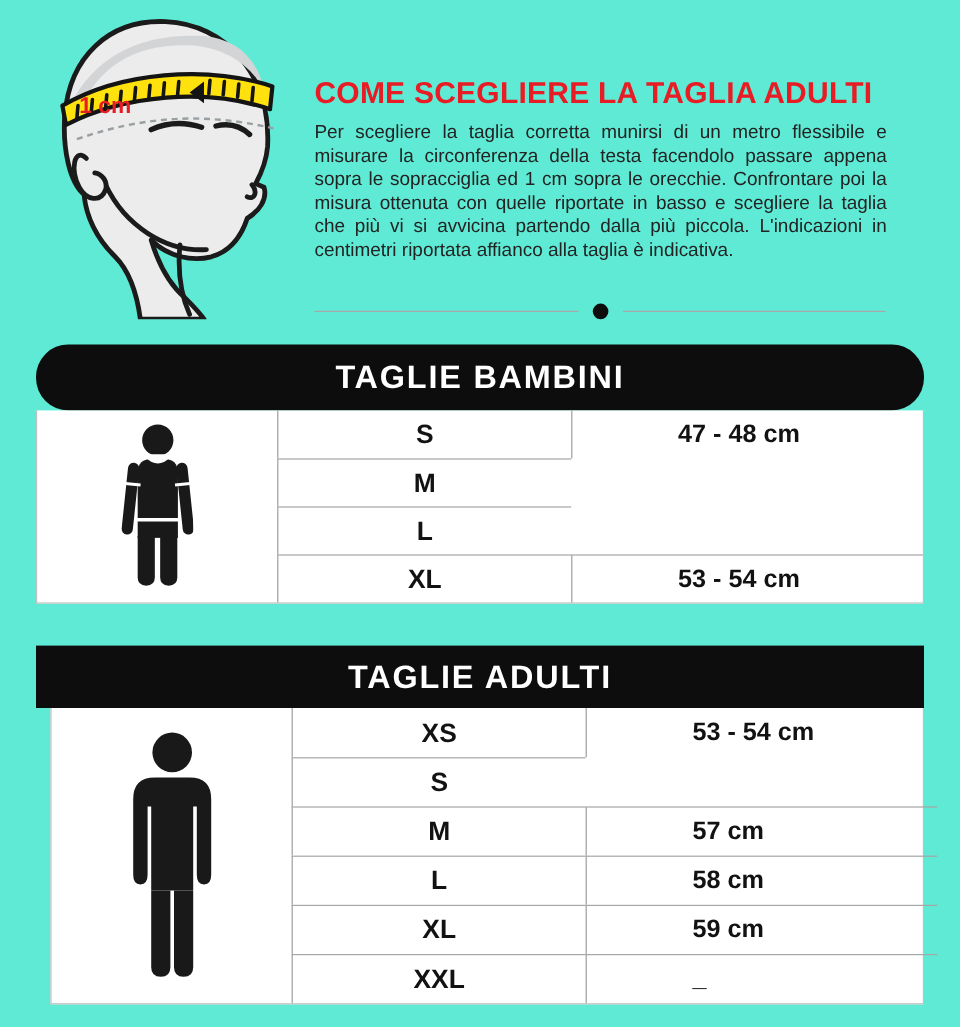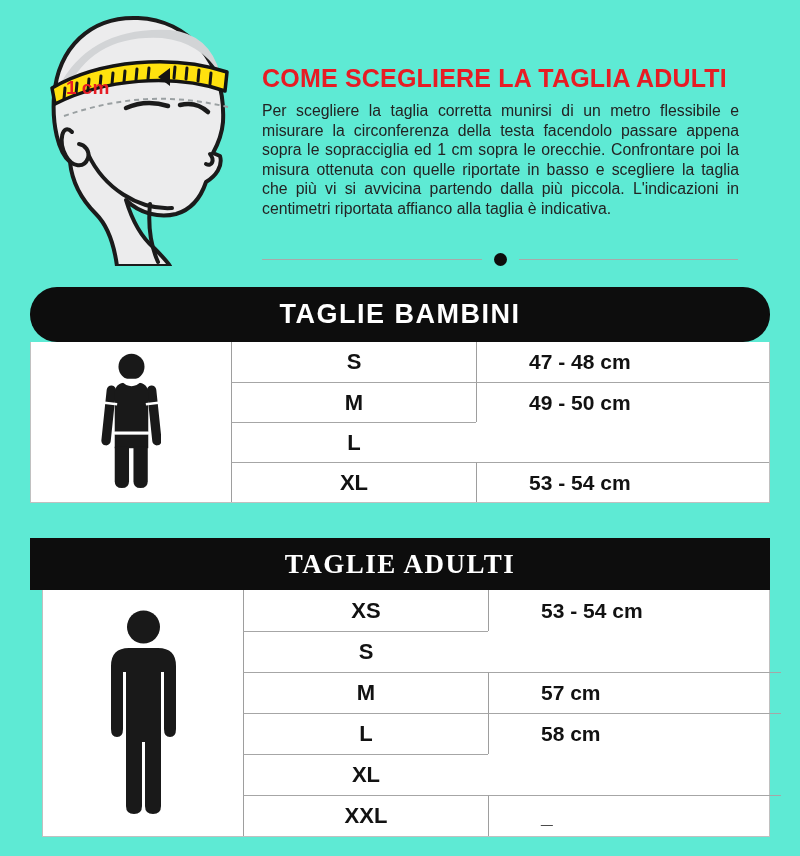--- a/index.html
+++ b/index.html
@@ -24,31 +24,31 @@
   .divider{position:absolute;left:262px;top:251px;width:476px;height:16px;display:flex;align-items:center;}
   .d-line{flex:1;height:1px;background:#a9a9a9;}
   .d-dot{width:13px;height:13px;border-radius:50%;background:#0d0d0d;margin:0 12px;}
   
   .size-table{position:absolute;left:30px;width:740px;}
   .bar{
     background:var(--bar-bg);color:#fff;display:flex;align-items:center;justify-content:center;
     font-weight:bold;font-size:27px;letter-spacing:1.5px;
   }
   .bambini .bar{height:55px;border-radius:27px;}
-  .adulti .bar{height:52px;font-family:Liberation Serif, serif;}
+  .adulti .bar{height:52px;}
   .grid{
     display:grid;grid-template-columns:200px 245px 293px;
     border:1px solid #c0c0c0;border-top:none;background:#fff;
   }
   .bambini .grid{grid-auto-rows:40px;}
   .adulti  .grid{grid-auto-rows:41px;margin-left:12px;}
   .icon-cell{grid-column:1;display:flex;align-items:center;justify-content:center;}
   .cell{display:flex;align-items:center;font-weight:bold;color:#121212;}
   .cell.size{grid-column:2;justify-content:center;font-size:22px;border-left:1px solid #9e9e9e;}
-  .cell.range{grid-column:3;padding-left:52px;font-size:21px;border-left:1px solid #9e9e9e;}
+  .cell.range{grid-column:3;padding-left:88px;font-size:21px;border-left:1px solid #9e9e9e;}
   .cell.bt{border-top:1px solid #a6a6a6;}
   .pict{fill:#191919;}
 </style>
 </head>
 <body>
 
 <div class="page">
 
   <svg class="head-illustration" viewBox="0 0 235 262" aria-hidden="true">
 
@@ -128,21 +128,20 @@
           <rect x="45" y="50" width="13" height="2.6" fill="#ffffff" transform="rotate(-6 51 51)"></rect>
           <rect class="pict" x="13.5" y="82.6" width="34" height="14"></rect>
           <rect x="13.5" y="79.8" width="34" height="2.8" fill="#ffffff"></rect>
           <path class="pict" d="M 13.5 95 L 28 95 L 28 130 Q 28 137 20.7 137 Q 13.5 137 13.5 130 Z"></path>
           <path class="pict" d="M 32.5 95 L 47 95 L 47 130 Q 47 137 39.7 137 Q 32.5 137 32.5 130 Z"></path>
         </svg>
       </div>
     <div class="cell size">S</div>
         <div class="cell range">47 - 48 cm</div>
         <div class="cell size bt">M</div>
-        <div class="cell range bt">49 - 50 cm</div>
         <div class="cell size bt">L</div>
         <div class="cell size bt">XL</div>
         <div class="cell range bt">53 - 54 cm</div>
       </div>
   </section>
 
   <section class="size-table adulti" style="top:538px">
     <header class="bar">
       <span>TAGLIE ADULTI</span>
     </header>
@@ -156,18 +155,19 @@
         </svg>
       </div>
     <div class="cell size">XS</div>
         <div class="cell range">53 - 54 cm</div>
         <div class="cell size bt">S</div>
         <div class="cell size bt">M</div>
         <div class="cell range bt">57 cm</div>
         <div class="cell size bt">L</div>
         <div class="cell range bt">58 cm</div>
         <div class="cell size bt">XL</div>
+        <div class="cell range bt">59 cm</div>
         <div class="cell size bt">XXL</div>
         <div class="cell range bt">_</div>
       </div>
   </section>
 
 </div>
 
 </body></html>

